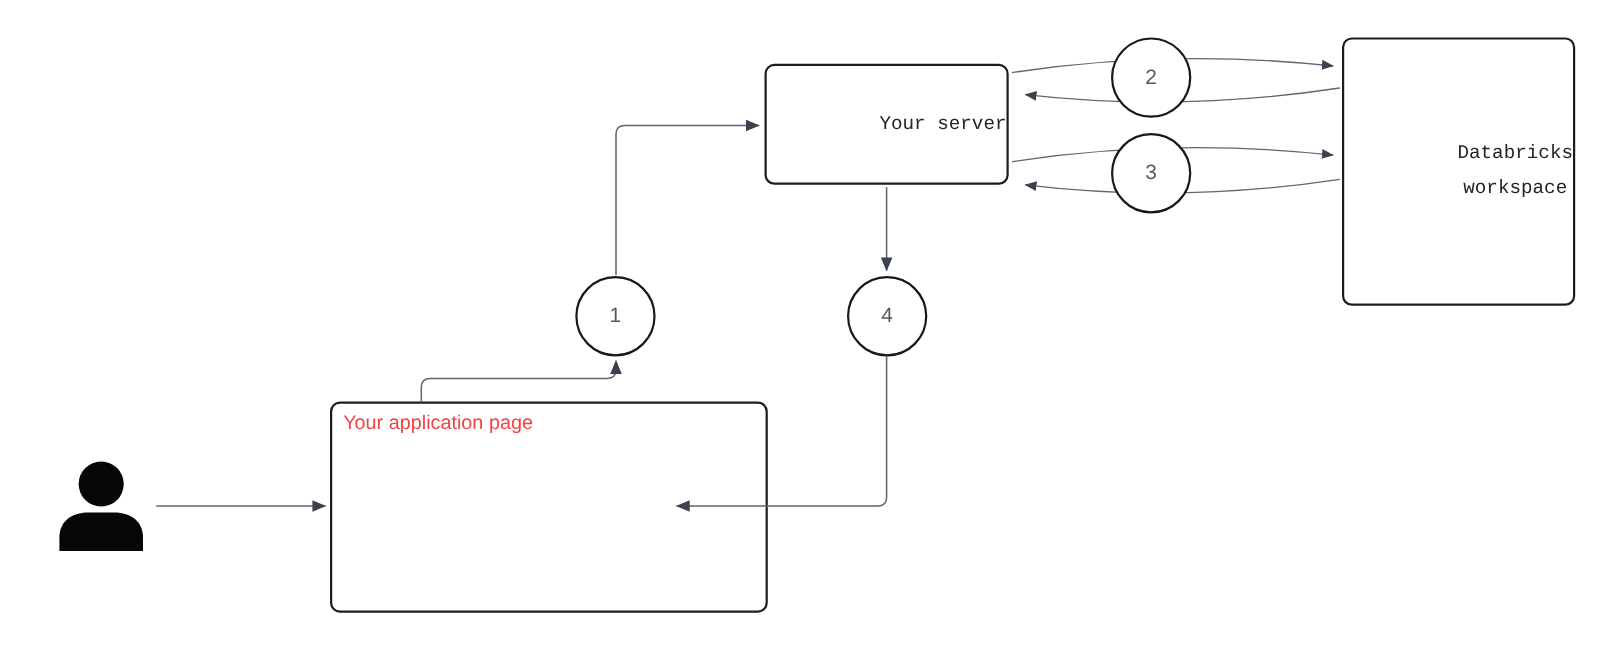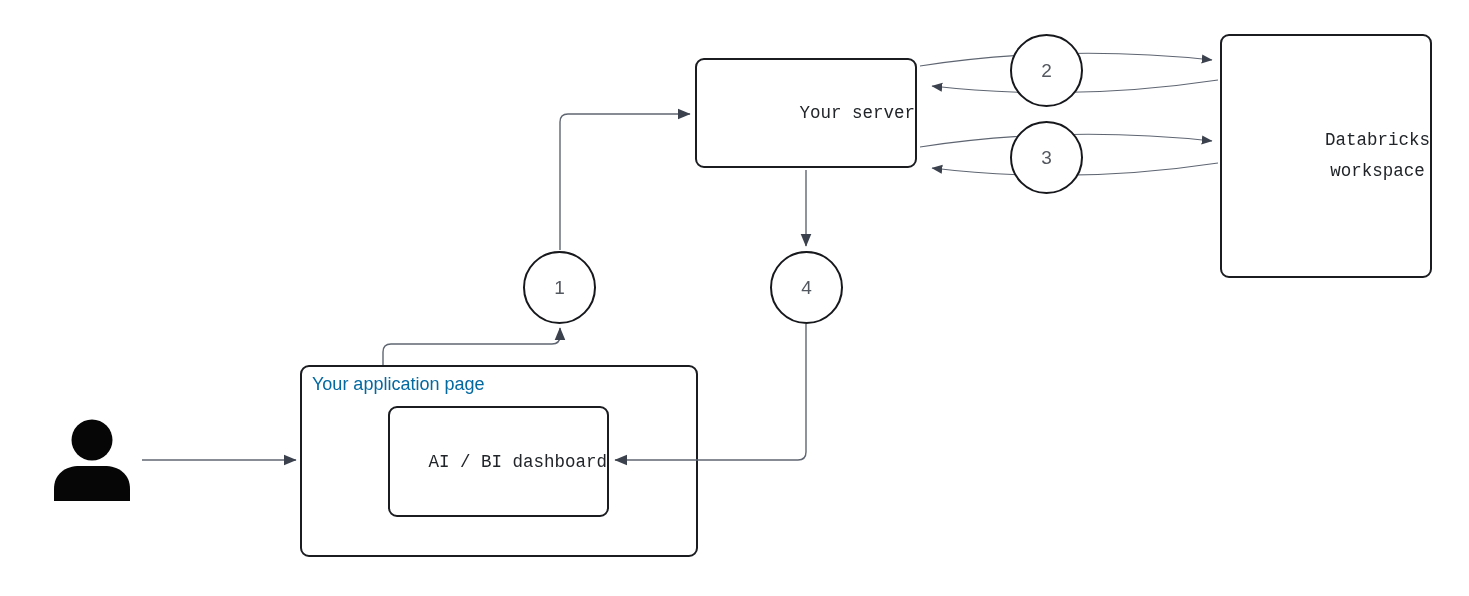--- a/index.html
+++ b/index.html
@@ -34,21 +34,21 @@
   }
   .box-server     { left: 695px; top: 58px;  width: 222px; height: 110px; }
   .box-databricks { left: 1220px; top: 34px; width: 212px; height: 244px; line-height: 31px; padding-left: 14px; }
   .box-app        { left: 300px; top: 365px; width: 398px; height: 192px; }
   .box-dashboard  { left: 388px; top: 406px; width: 221px; height: 111px; z-index: 2; }
   .app-label {
     position: absolute;
     left: 10px;
     top: 7px;
     font-size: 18px;
-    color: #0369a1;
+    color: #ef4444;
     white-space: nowrap;
   }
   .connector-layer {
     position: absolute;
     left: 0;
     top: 0;
     z-index: 3;
     pointer-events: none;
   }
   .badge {
@@ -84,23 +84,20 @@
     <span>
       <span>Databricks</span><br>
       <span>workspace</span>
     </span>
   </div>
 
   <div class="box box-app">
     <span class="app-label">Your application page</span>
   </div>
 
-  <div class="box box-dashboard centered">
-    <span>AI / BI dashboard</span>
-  </div>
 
   <svg class="connector-layer" width="1469" height="596" viewBox="0 0 1469 596">
     <defs>
       <marker id="ah" viewBox="0 0 10 10" refX="9.5" refY="5" markerWidth="9" markerHeight="9" orient="auto-start-reverse" markerUnits="strokeWidth">
         <path d="M0 0.8 L10 5 L0 9.2 Z" fill="#3b414d"></path>
       </marker>
     </defs>
 
     <g fill="#060606">
       <circle cx="92" cy="440" r="20.5"></circle>

